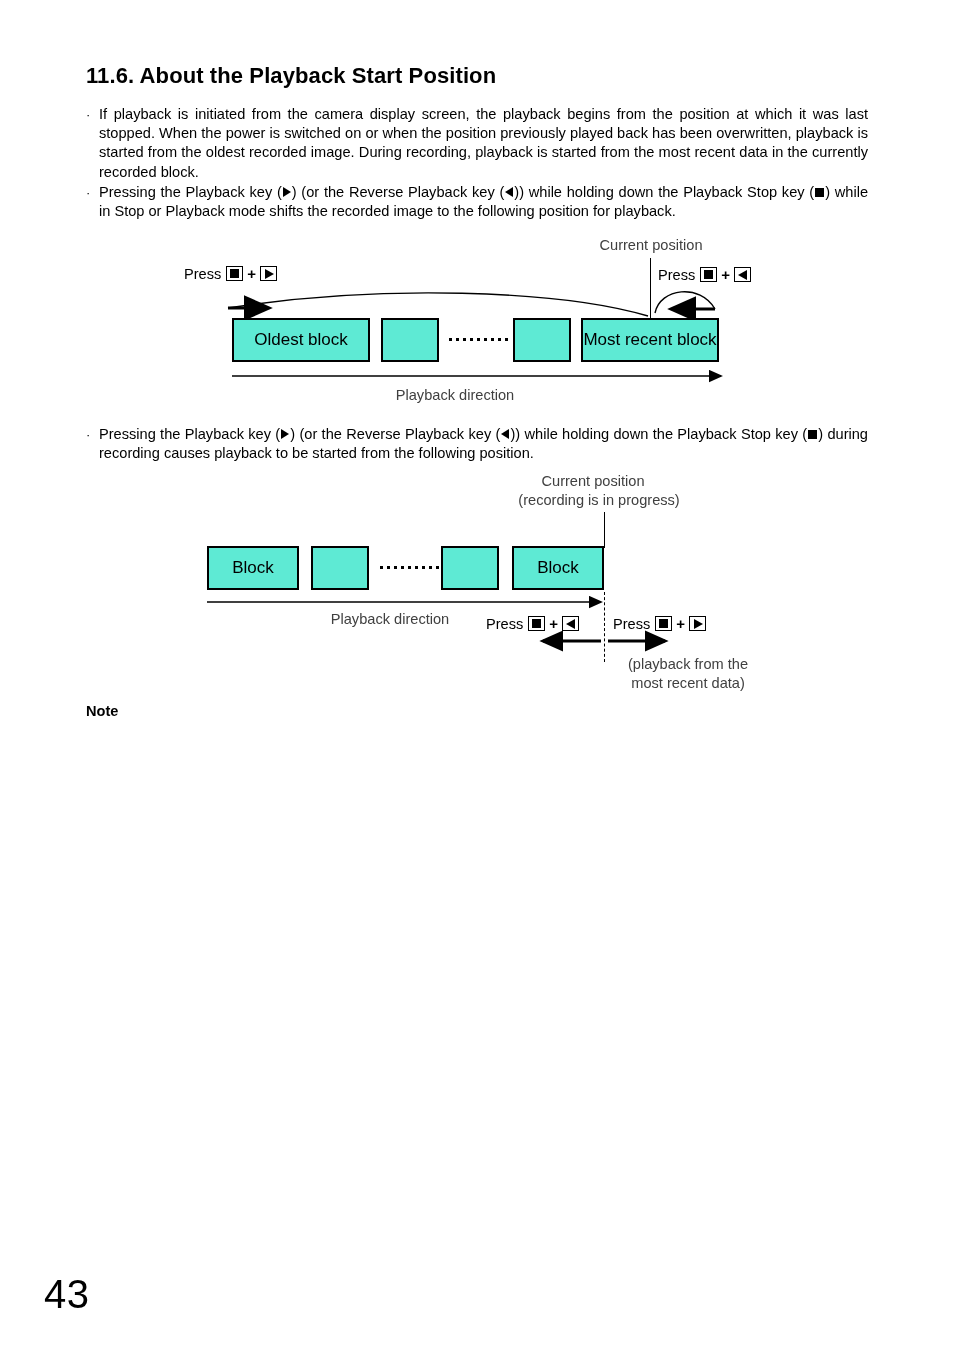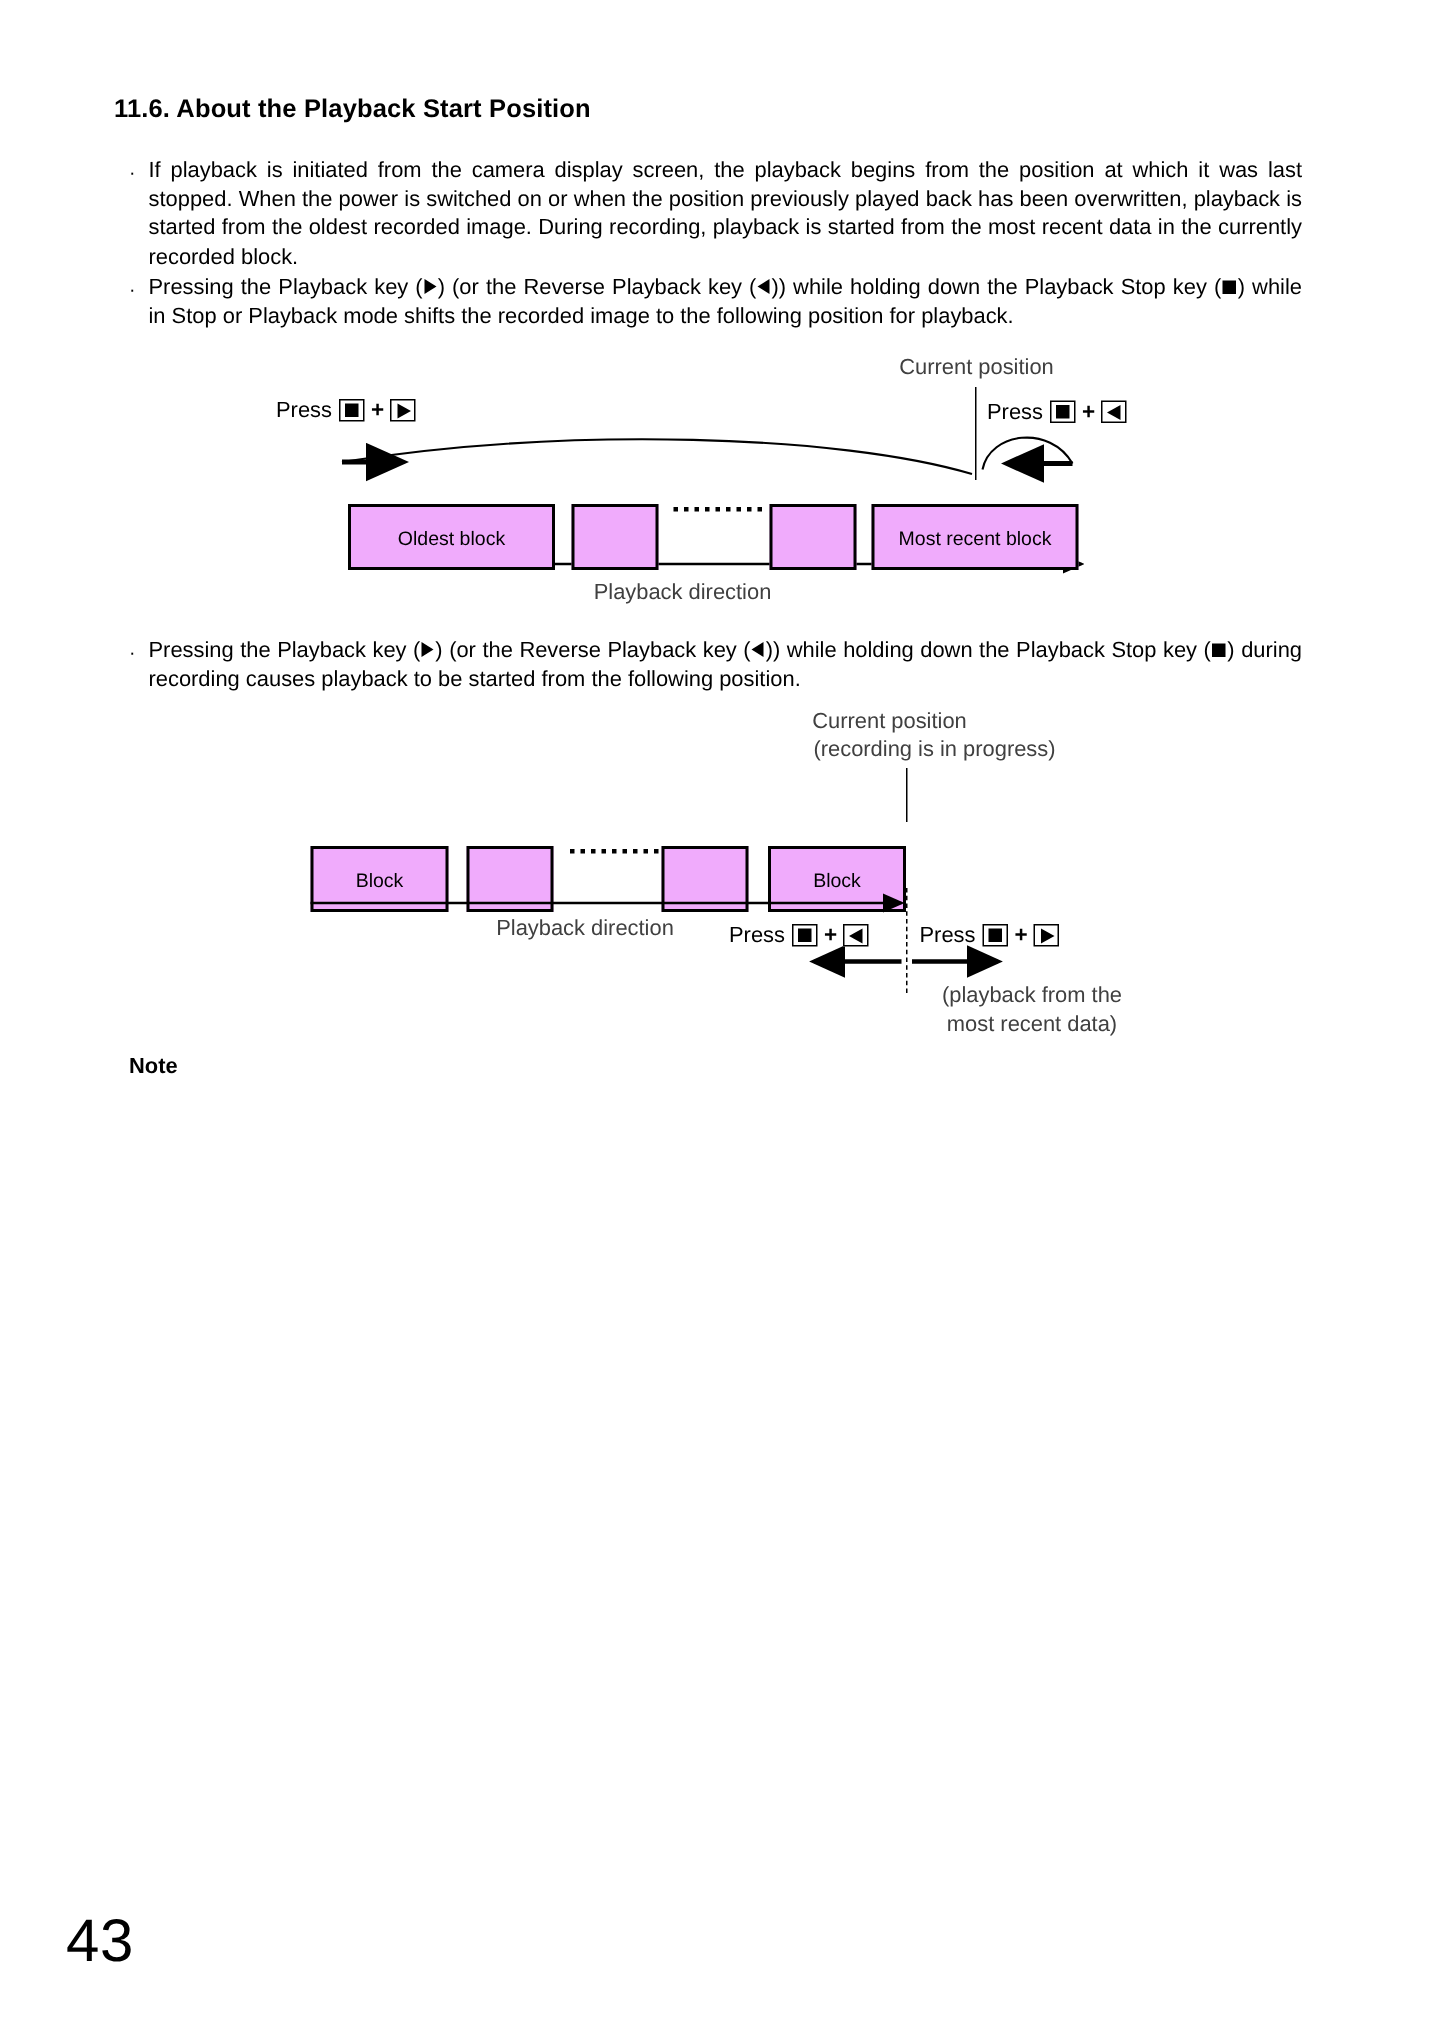--- a/index.html
+++ b/index.html
@@ -19,23 +19,23 @@
   .page {
     position: absolute;
     top: 0; left: 0;
     width: 954px;
     height: 1351px;
   }
 
   
   .section-heading {
     position: absolute;
-    left: 76px;
+    left: 86px;
     top: 63px;
-    font-size: 17px;
+    font-size: 22px;
     font-weight: bold;
     letter-spacing: 0.1px;
     white-space: nowrap;
   }
 
   
   .para {
     position: absolute;
     font-size: 14.6px;
     line-height: 19.2px;
@@ -88,28 +88,27 @@
     background: #000;
     margin: 0 1px;
   }
 
   
   .diagram { position: absolute; }
 
   .blk {
     position: absolute;
     border: 2px solid #000;
-    background: #f0abfc;
+    background: #5eead4;
     box-sizing: border-box;
     display: flex;
     align-items: center;
     justify-content: center;
-    font-size: 13px;
+    font-size: 17px;
     color: #000;
-    margin-top: 18px;
   }
 
   .dots {
     position: absolute;
     display: flex;
     align-items: center;
     gap: 4px;
   }
   .dots i {
     display: block;
@@ -301,21 +300,21 @@
   </div>
 
   <div class="para" id="para-3">
     <span class="bullet">·</span>
     <span class="ptext justify-block"><span>Pressing the Playback key (</span><span class="g-tri-r"></span><span>) (or the Reverse Playback key (</span><span class="g-tri-l"></span><span>)) while holding down the Playback Stop key (</span><span class="g-sq"></span><span>) during recording causes playback to be started from the following position.</span></span>
   </div>
 
   <div class="diagram" id="diagram-2" style="left:0px; top:0px; width:954px; height:1px;">
 
     <div class="label center" style="left:528px; top:472px; width:130px;">Current position</div>
-    <div class="label center" style="left:528px; top:491px; width:190px;">(recording is in progress)</div>
+    <div class="label center" style="left:504px; top:491px; width:190px;">(recording is in progress)</div>
 
     <div class="vline" style="left:604px; top:512px; height:36px;"></div>
 
     <div class="vline dashed" style="left:604px; top:592px; height:70px;"></div>
 
     <div class="blk" style="left:207px; top:546px; width:92px; height:44px;">
       <span>Block</span>
     </div>
     <div class="blk" style="left:311px; top:546px; width:58px; height:44px;">
       <span></span>

